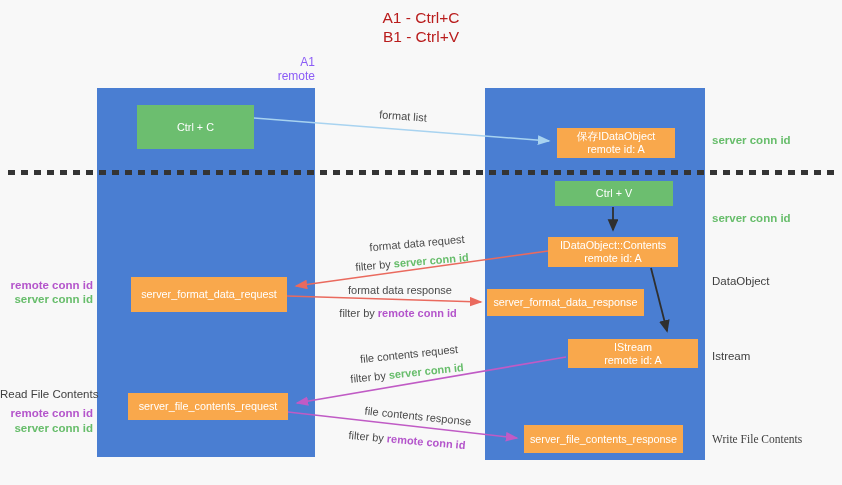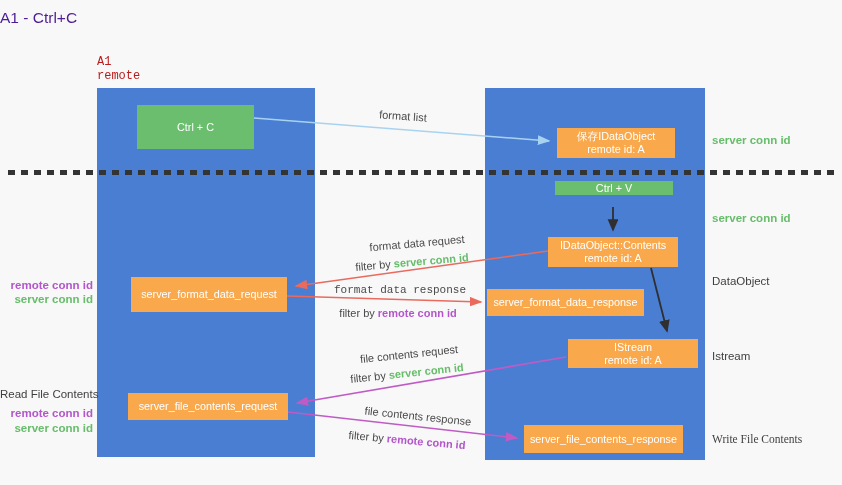--- a/index.html
+++ b/index.html
@@ -5,22 +5,22 @@
   :root{
     --bg:#f8f8f8; --column-blue:#4a7ed2; --node-green:#6cbe6f; --node-orange:#f9a84c;
     --arrow-lightblue:#a8d3f0; --arrow-red:#ea6a5e; --arrow-magenta:#c05bc5; --arrow-black:#2f2f2f;
     --text-dark:#3d3d3d; --text-green:#67bd6b; --text-purple:#b455cb; --divider:#343434;
   }
   *{margin:0;padding:0;box-sizing:border-box;}
   html,body{background:var(--bg);}
   body{font-family:"Liberation Sans","DejaVu Sans",sans-serif;color:var(--text-dark);}
   .canvas{position:relative;width:842px;height:485px;background:var(--bg);overflow:hidden;}
 
-  .title{position:absolute;left:0;right:0;top:8px;text-align:left;font-size:15.5px;line-height:19px;color:#4c1d95;}
-  .col-header{position:absolute;top:55px;text-align:left;font-size:12px;line-height:14px;color:#b91c1c;font-family:Liberation Mono, monospace;}
+  .title{position:absolute;left:0;right:0;top:8px;text-align:center;font-size:15.5px;line-height:19px;color:#b91c1c;}
+  .col-header{position:absolute;top:55px;text-align:right;font-size:12px;line-height:14px;color:#8b5cf6;}
 
   .lifeline{position:absolute;background:var(--column-blue);z-index:1;}
   .lifeline.left{left:97px;top:88px;width:218px;height:369px;}
   .lifeline.right{left:485px;top:88px;width:220px;height:372px;}
 
   .divider{position:absolute;left:8px;right:5px;top:170px;height:5px;z-index:3;
     background:repeating-linear-gradient(90deg,var(--divider) 0 7px,transparent 7px 13px);}
 
   svg.arrows{position:absolute;left:0;top:0;z-index:4;pointer-events:none;}
   .s-blue{stroke:var(--arrow-lightblue);stroke-width:1.6;}
@@ -48,20 +48,21 @@
   .side-label.bold-purple{color:var(--text-purple);font-weight:bold;}
   .side-label.plain{color:#3f3f3f;}
 </style>
 </head>
 <body>
 
 <div class="canvas">
 
   <div class="title">
     <div>A1 - Ctrl+C</div>
+    <div>B1 - Ctrl+V</div>
   </div>
 
   <div class="col-header" style="left:97px;width:218px;">
     <div>A1</div>
     <div>remote</div>
   </div>
   <div class="col-header" style="left:485px;width:220px;margin-top:37px;">
     <div>B1</div>
     <div>connection</div>
   </div>
@@ -97,21 +98,21 @@
 
   <div class="node green" style="left:137px;top:105px;width:117px;height:44px;">
     <div>Ctrl + C</div>
   </div>
 
   <div class="node orange" style="left:557px;top:128px;width:118px;height:30px;">
     <div>保存IDataObject</div>
     <div>remote id: A</div>
   </div>
 
-  <div class="node green" style="left:555px;top:181px;width:118px;height:14px;">
+  <div class="node green" style="left:555px;top:181px;width:118px;height:25px;">
     <div>Ctrl + V</div>
   </div>
 
   <div class="node orange" style="left:548px;top:237px;width:130px;height:30px;">
     <div>IDataObject::Contents</div>
     <div>remote id: A</div>
   </div>
 
   <div class="node orange" style="left:131px;top:277px;width:156px;height:35px;">
     <div>server_format_data_request</div>
@@ -134,21 +135,21 @@
     <div>server_file_contents_request</div>
   </div>
 
   <div class="edge-label" style="left:403px;top:116px;--rot:4deg;">format list</div>
 
   <div class="edge-label" style="left:417px;top:243px;--rot:-5deg;">format data request</div>
   <div class="edge-label" style="left:412px;top:262px;--rot:-5deg;">
     <span>filter by </span><span class="kw green">server conn id</span>
   </div>
 
-  <div class="edge-label" style="left:400px;top:290px;font-family:Liberation Mono, monospace;">format data response</div>
+  <div class="edge-label" style="left:400px;top:290px;">format data response</div>
   <div class="edge-label" style="left:398px;top:313px;">
     <span>filter by </span><span class="kw purple">remote conn id</span>
   </div>
 
   <div class="edge-label" style="left:409px;top:354px;--rot:-6deg;">file contents request</div>
   <div class="edge-label" style="left:407px;top:373px;--rot:-6deg;">
     <span>filter by </span><span class="kw green">server conn id</span>
   </div>
 
   <div class="edge-label" style="left:418px;top:416px;--rot:6deg;">file contents response</div>

